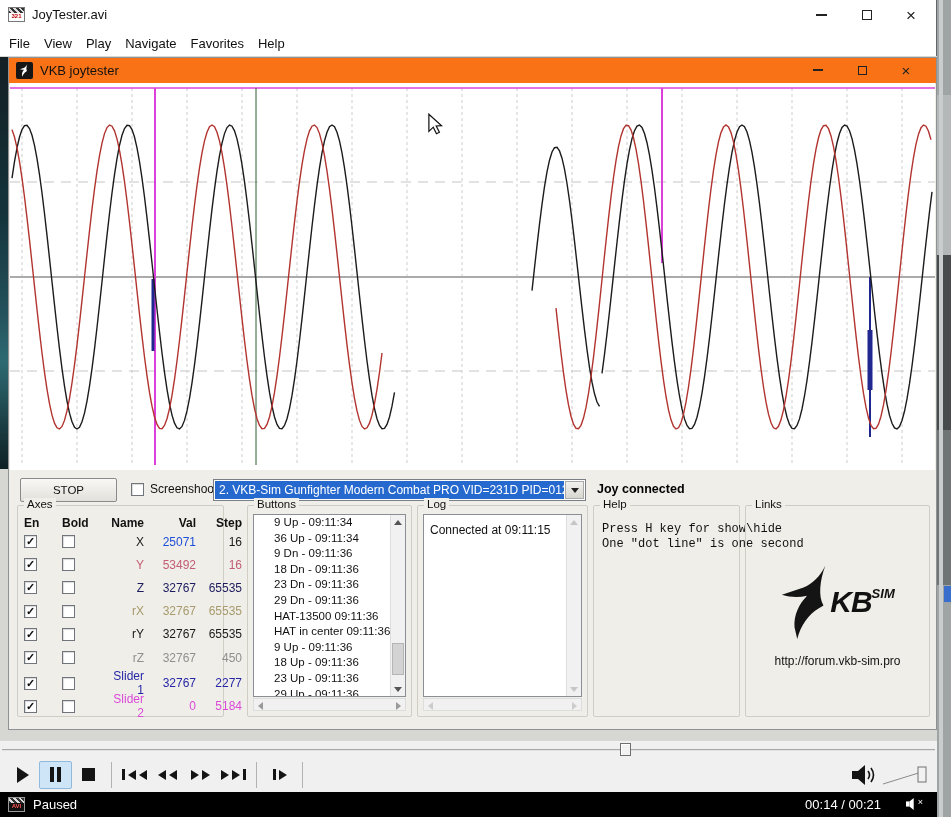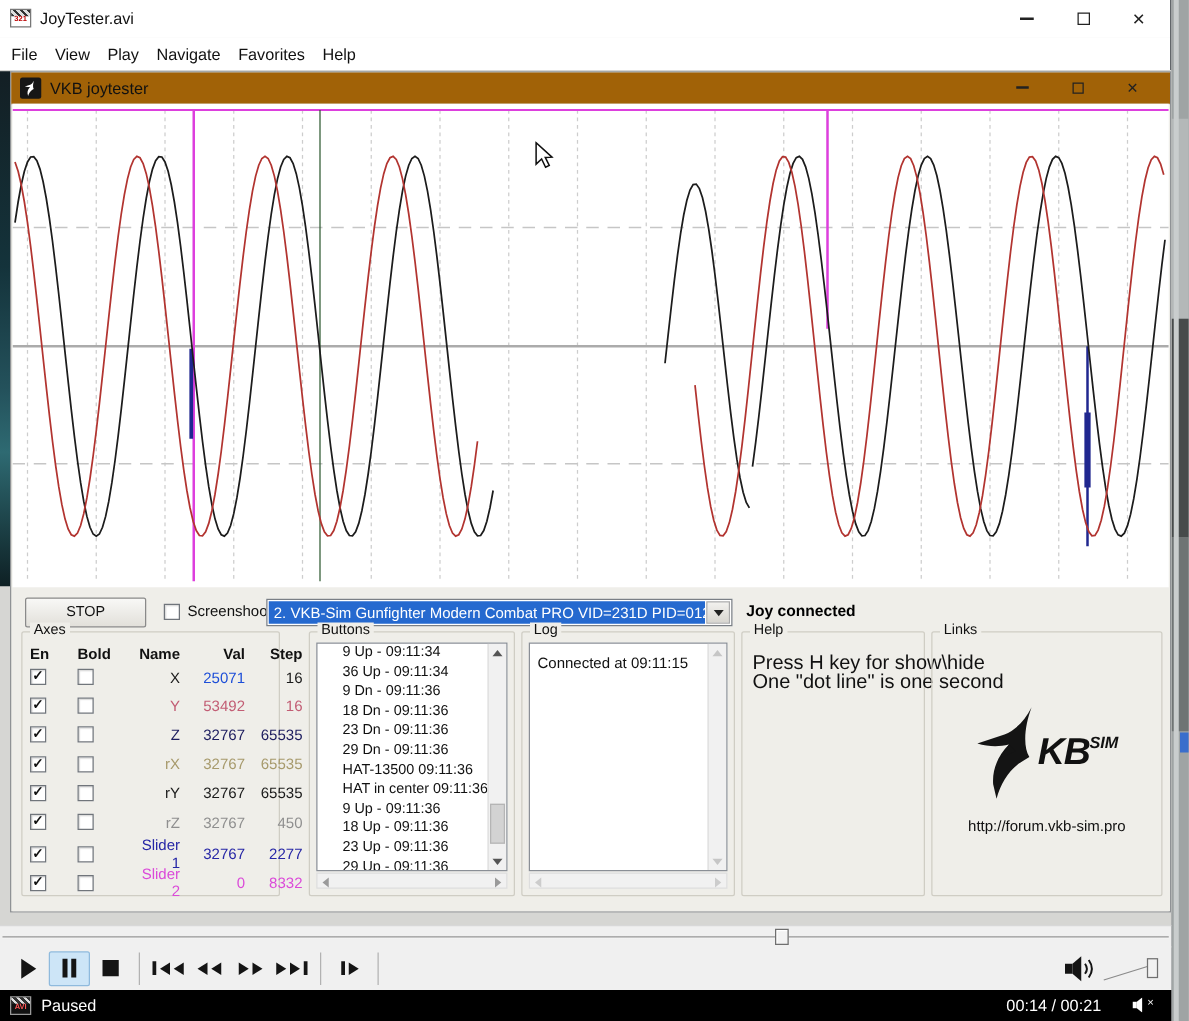--- a/index.html
+++ b/index.html
@@ -23,21 +23,21 @@
   .g-close{font-size:17px;color:#222;line-height:17px;}
   .mpc-menubar{height:26px;background:#fff;border-bottom:5px solid #0f766e;display:flex;
        align-items:center;padding-left:9px;font-size:13px;}
   .menu-item{margin-right:14px;}
   
   .video-area{position:absolute;left:0;top:56px;width:937px;height:684px;background:#d6d6d3;}
   .vid-desktop{position:absolute;left:0;top:1px;width:10px;height:412px;
        background:linear-gradient(180deg,#131f24 0%,#14333b 38%,#24525c 62%,#2e6a72 74%,#0e2024 100%);}
   .vkb{position:absolute;left:8px;top:1px;width:929px;height:673px;background:#efeee9;
        border:1px solid #8f9295;box-sizing:border-box;}
-  .vkb-titlebar{position:relative;height:25px;background:#a16207;border-bottom:1px solid #dcdcdc;text-decoration:underline;}
+  .vkb-titlebar{position:relative;height:25px;background:#f97316;border-bottom:1px solid #dcdcdc;text-decoration:underline;}
   .vkb-icon{position:absolute;left:7px;top:4px;width:17px;height:17px;background:#161616;
        border-radius:2px;display:flex;align-items:center;justify-content:center;}
   .vkb-title{position:absolute;left:31px;top:5px;font-size:13px;}
   .vwb{position:absolute;top:0;height:24px;width:44px;display:flex;align-items:center;justify-content:center;}
   .vwb .g-min{width:10px;}
   .vwb .g-max{width:9px;height:9px;}
   .vwb .g-close{font-size:15px;}
   .graph{position:absolute;left:1px;top:25px;width:925px;height:387px;background:#fff;}
   
   .vkb-panel{position:absolute;left:1px;top:412px;width:925px;height:259px;background:#efeee9;}
@@ -84,21 +84,21 @@
   .vthumb{position:absolute;left:1px;width:12px;background:#d3d3d3;border:1px solid #b5b5b5;box-sizing:border-box;}
   .hscroll{position:absolute;left:5px;right:5px;bottom:5px;height:13px;background:#f1f1f1;border:1px solid #ddd;
        box-sizing:border-box;}
   .tri-left{position:absolute;left:4px;top:3px;width:0;height:0;border-top:4px solid transparent;
        border-bottom:4px solid transparent;border-right:5px solid #9a9a9a;}
   .tri-right{position:absolute;right:4px;top:3px;width:0;height:0;border-top:4px solid transparent;
        border-bottom:4px solid transparent;border-left:5px solid #9a9a9a;}
   .pale .tri-left{border-right-color:#cccccc;}
   .pale .tri-right{border-left-color:#cccccc;}
   .log-line{font-size:12px;padding:8px 0 0 6px;}
-  .help-line{position:absolute;left:8px;font-size:16px;white-space:nowrap;}
+  .help-line{position:absolute;left:8px;font-size:12px;white-space:nowrap;font-family:Liberation Mono, monospace;}
   
   .logo-wrap{position:absolute;left:0;right:0;top:58px;display:flex;align-items:center;justify-content:center;}
   .kb-text{font-size:30px;font-weight:bold;font-style:italic;letter-spacing:-1px;margin-left:-8px;}
   .sim-text{font-size:13px;font-weight:bold;font-style:italic;position:relative;top:-9px;}
   .links-url{position:absolute;left:0;right:0;top:148px;text-align:center;font-size:12px;}
   
   .seek{position:absolute;left:0;top:740px;width:937px;height:17px;background:#f0f0f0;border-top:1px solid #d8d8d8;}
   .groove{position:absolute;left:2px;right:2px;top:8px;height:2px;background:linear-gradient(#8b8b8b,#ffffff);}
   .seek-thumb{position:absolute;top:2px;width:11px;height:13px;background:#f2f2f2;border:1px solid #6f6f6f;
        box-sizing:border-box;box-shadow:inset 1px 1px 0 #fff;}
@@ -325,21 +325,21 @@
                 </div>
                 <div class="ax-row">
                   <span class="cbcell">
                     <span class="cb">✓</span>
                   </span>
                   <span class="cbcell">
                     <span class="cb"></span>
                   </span>
                   <span class="ar" style="color: rgb(219, 74, 217);">Slider 2</span>
                   <span class="ar" style="color: rgb(219, 74, 217);">0</span>
-                  <span class="ar" style="color: rgb(219, 74, 217);">8332</span>
+                  <span class="ar" style="color: rgb(219, 74, 217);">5184</span>
                 </div>
               </div>
           </div>
 
           <div class="fs" id="fs-buttons">
             <span class="fs-legend">Buttons</span>
             <div class="listbox">
               <div id="btn-lines">
                   <div class="list-line">9 Up - 09:11:34</div>
                   <div class="list-line">36 Up - 09:11:34</div>

